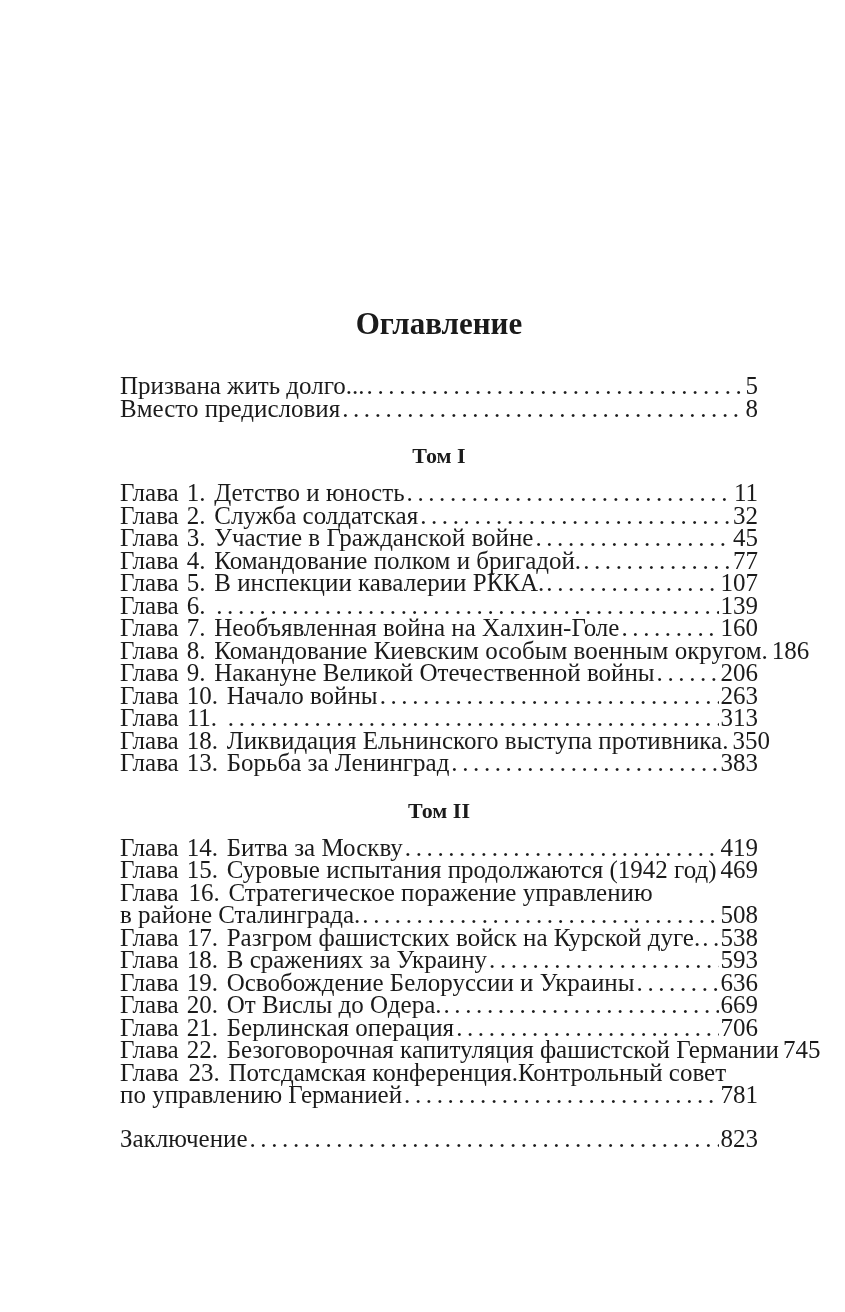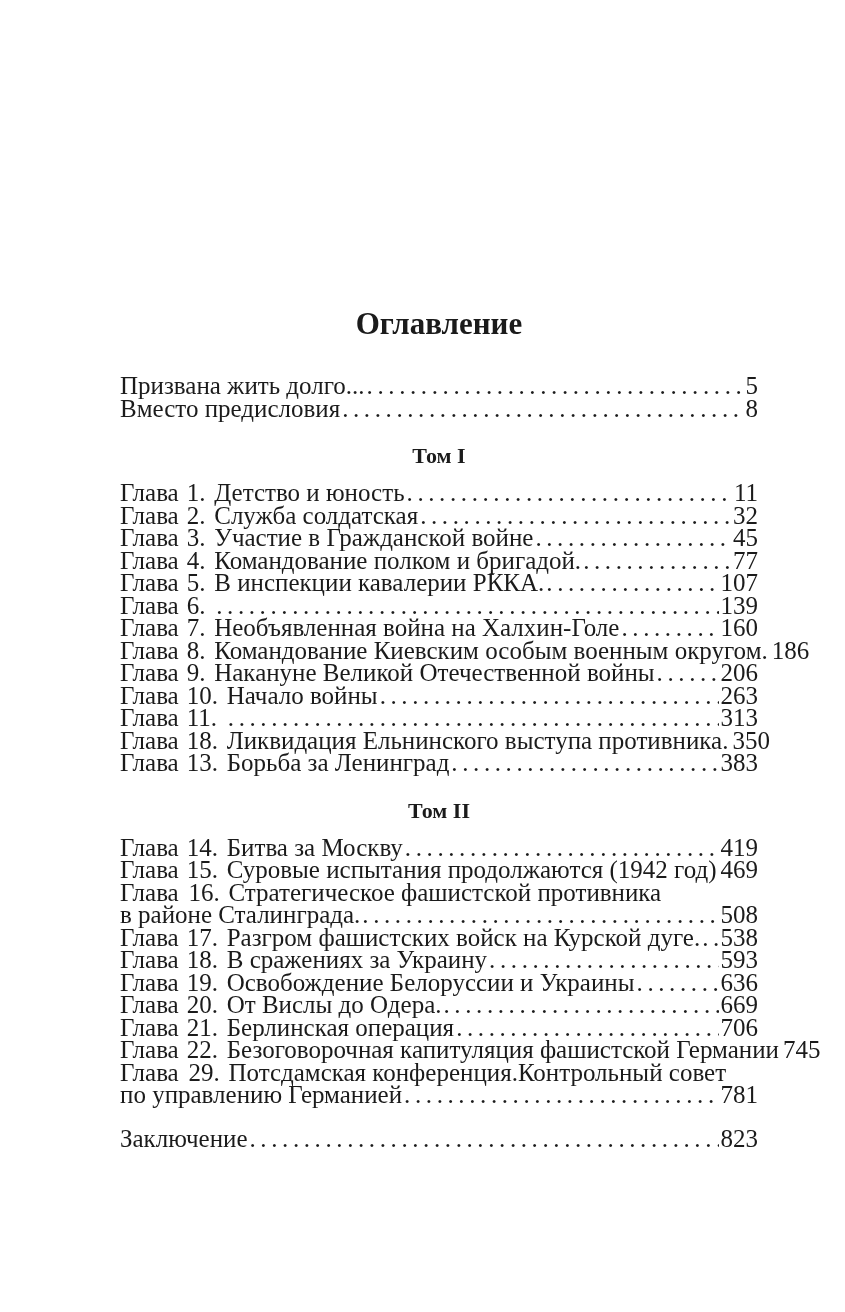--- a/index.html
+++ b/index.html
@@ -178,21 +178,21 @@
         <div class="toc-row">
     <span class="toc-label">Глава</span>
     <span class="toc-num">15.</span>
     <span class="toc-title">Суровые испытания продолжаются (1942 год)</span>
     <span class="leader"></span>
     <span class="toc-page">469</span>
   </div>
         <div class="toc-row">
     <span class="toc-label">Глава</span>
     <span class="toc-num">16.</span>
-    <span class="toc-title">Стратегическое фашистской противника</span>
+    <span class="toc-title">Стратегическое поражение управлению</span>
 
   </div>
         <div class="toc-row">
 
     <span class="toc-title">в районе Сталинграда.</span>
     <span class="leader"></span>
     <span class="toc-page">508</span>
   </div>
         <div class="toc-row">
     <span class="toc-label">Глава</span>
@@ -231,21 +231,21 @@
   </div>
         <div class="toc-row">
     <span class="toc-label">Глава</span>
     <span class="toc-num">22.</span>
     <span class="toc-title">Безоговорочная капитуляция фашистской Германии</span>
     <span class="leader"></span>
     <span class="toc-page">745</span>
   </div>
         <div class="toc-row">
     <span class="toc-label">Глава</span>
-    <span class="toc-num">29.</span>
+    <span class="toc-num">23.</span>
     <span class="toc-title">Потсдамская конференция.Контрольный совет</span>
 
   </div>
         <div class="toc-row">
 
     <span class="toc-title">по управлению Германией</span>
     <span class="leader"></span>
     <span class="toc-page">781</span>
   </div>
       </div>

